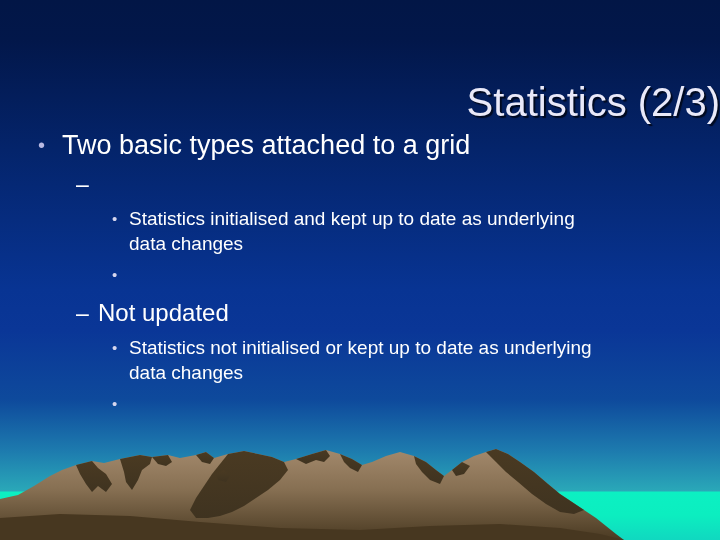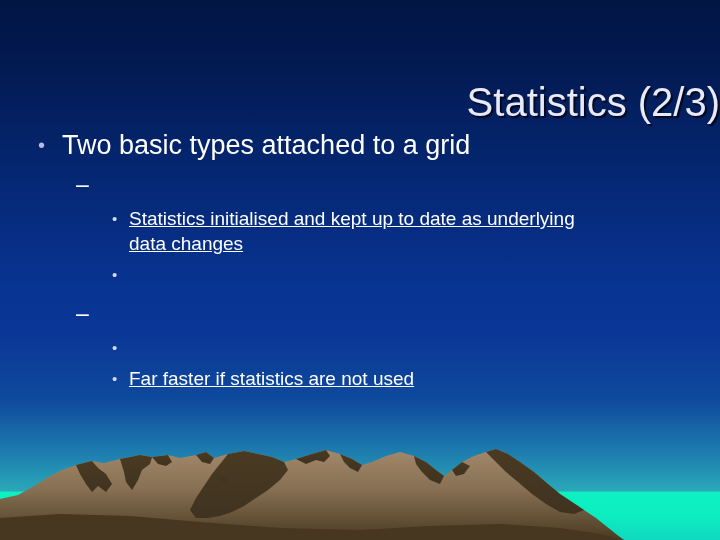--- a/index.html
+++ b/index.html
@@ -110,21 +110,21 @@
     font-size: 19px;
     line-height: 25px;
     margin-bottom: 1px;
   }
   .lvl3 .marker {
     width: 17px;
     font-size: 15px;
     line-height: 25px;
     color: #d6d6ee;
   }
-  .lvl3 .txt { max-width: 470px; text-decoration: underline; }
+  .lvl3 .txt { max-width: 470px; }
 
   .gap-before { margin-top: 10px; }
   .gap-small  { margin-top: 6px; }
 </style>
 </head>
 <body>
 
 <div id="slide">
 
   <div id="title">Statistics (2/3)</div>
@@ -144,29 +144,30 @@
       <span class="marker">•</span>
       <span class="txt">Statistics initialised and kept up to date as underlying data changes</span>
     </div>
 
     <div class="row lvl3 gap-small">
       <span class="marker">•</span>
     </div>
 
     <div class="row lvl2 gap-before">
       <span class="marker">–</span>
-    </div>
-
-    <div class="row lvl3 gap-small">
-      <span class="marker">•</span>
-    </div>
-
-    <div class="row lvl3 gap-small">
-      <span class="marker">•</span>
-      <span class="txt">Far faster if statistics are not used</span>
+      <span class="txt">Not updated</span>
+    </div>
+
+    <div class="row lvl3 gap-small">
+      <span class="marker">•</span>
+      <span class="txt">Statistics not initialised or kept up to date as underlying data changes</span>
+    </div>
+
+    <div class="row lvl3 gap-small">
+      <span class="marker">•</span>
     </div>
 
   </div>
 
   <svg id="mountains" viewBox="0 0 720 100" preserveAspectRatio="none">
     <defs>
       <linearGradient id="rockLight" x1="0" y1="0" x2="0" y2="1">
         <stop offset="0%" stop-color="#a3896c"></stop>
         <stop offset="45%" stop-color="#866f52"></stop>
         <stop offset="100%" stop-color="#4a3a22"></stop>

